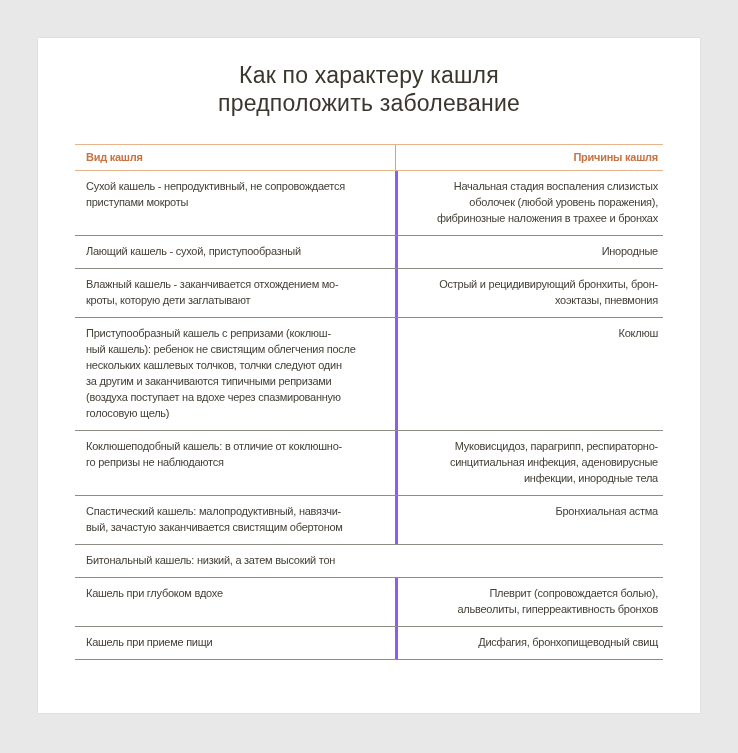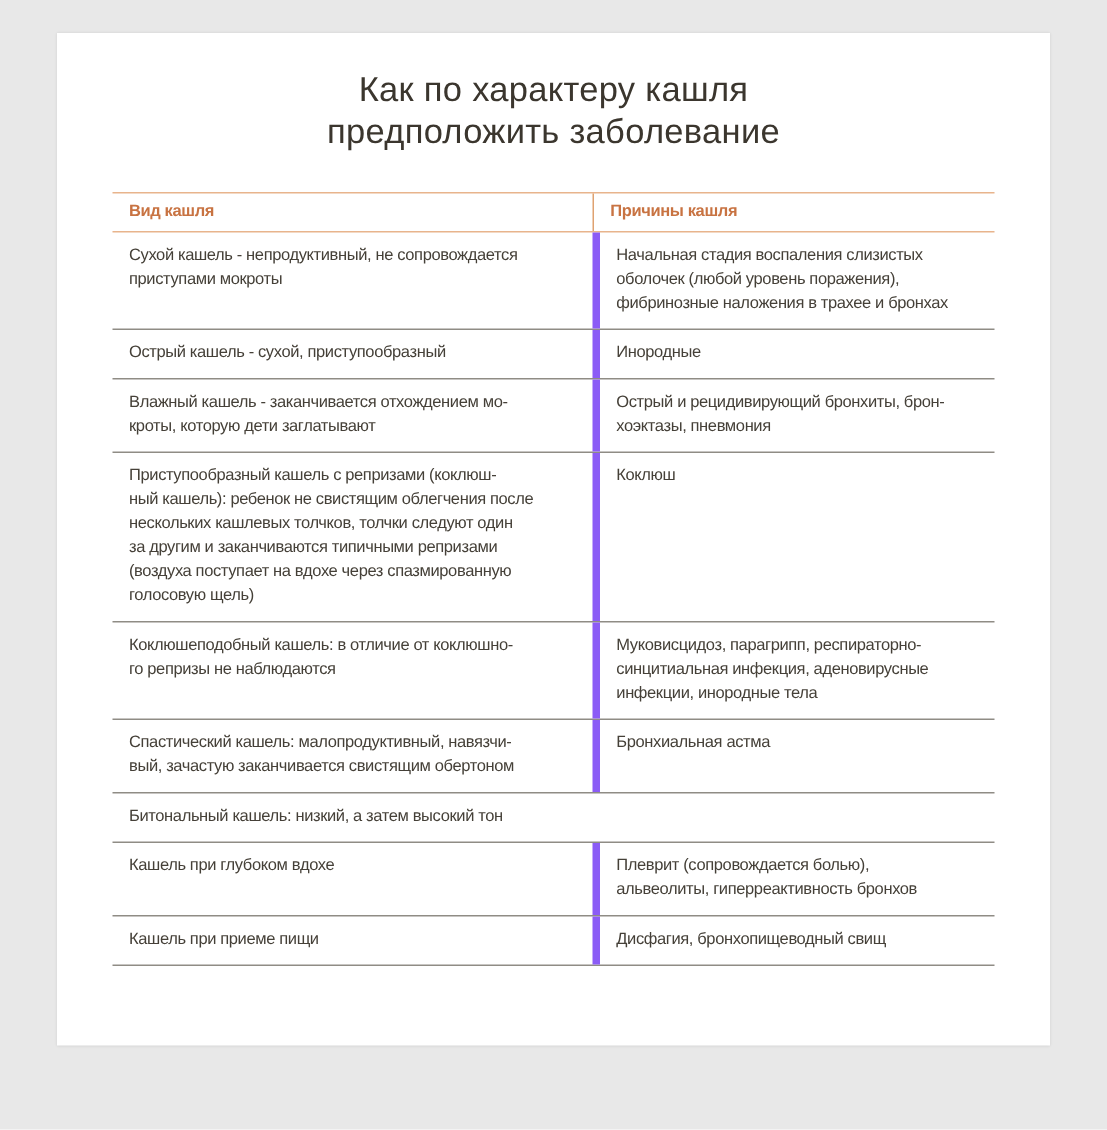--- a/index.html
+++ b/index.html
@@ -9,21 +9,21 @@
   body {
     width: 738px;
     height: 753px;
     background: #e8e8e8;
     font-family: "Liberation Sans", "DejaVu Sans", sans-serif;
   }
   .card {
     box-sizing: border-box;
     width: 662px;
     height: 675px;
-    margin: 22px auto 0 auto;
+    margin: 38px auto 0 auto;
     padding: 23px 37px 40px 37px;
     background: #ffffff;
     box-shadow: 0 0 2px rgba(0,0,0,0.10);
   }
   .title {
     margin: 0 0 27px 0;
     font-size: 23px;
     line-height: 28px;
     font-weight: 400;
     letter-spacing: 0.2px;
@@ -49,29 +49,29 @@
     white-space: normal;
   }
   .thead .cell.right {
     border-left: 1px solid #dfa271;
   }
   .trow {
     display: flex;
     border-bottom: 1px solid #8f8c85;
   }
   .trow .cell.right {
-    border-left: 5px solid #8b5cf6;
+    border-left: 3px solid #8b5cf6;
   }
   .cell {
     box-sizing: border-box;
     padding: 7px 11px 9px 11px;
     white-space: pre-line;
   }
   .cell.left  { width: 54.4%; padding-right: 5px; }
-  .cell.right { width: 45.6%; padding-right: 5px; }
+  .cell.right { width: 45.6%; padding-right: 5px; text-align: right; }
 </style>
 </head>
 <body>
 
 <div class="card">
   <h1 class="title">Как по характеру кашля
 предположить заболевание</h1>
 
   <div class="table">
     <div class="thead">
@@ -81,21 +81,21 @@
     <div id="tbody">
   <div class="trow">
     <div class="cell left">Сухой кашель - непродуктивный, не сопровождается
 приступами мокроты</div>
     <div class="cell right">Начальная стадия воспаления слизистых
 оболочек (любой уровень поражения),
 фибринозные наложения в трахее и бронхах</div>
   </div>
 
   <div class="trow">
-    <div class="cell left">Острый кашель - сухой, приступообразный</div>
+    <div class="cell left">Лающий кашель - сухой, приступообразный</div>
     <div class="cell right">Инородные</div>
   </div>
 
   <div class="trow">
     <div class="cell left">Влажный кашель - заканчивается отхождением мо-
 кроты, которую дети заглатывают</div>
     <div class="cell right">Острый и рецидивирующий бронхиты, брон-
 хоэктазы, пневмония</div>
   </div>
 

